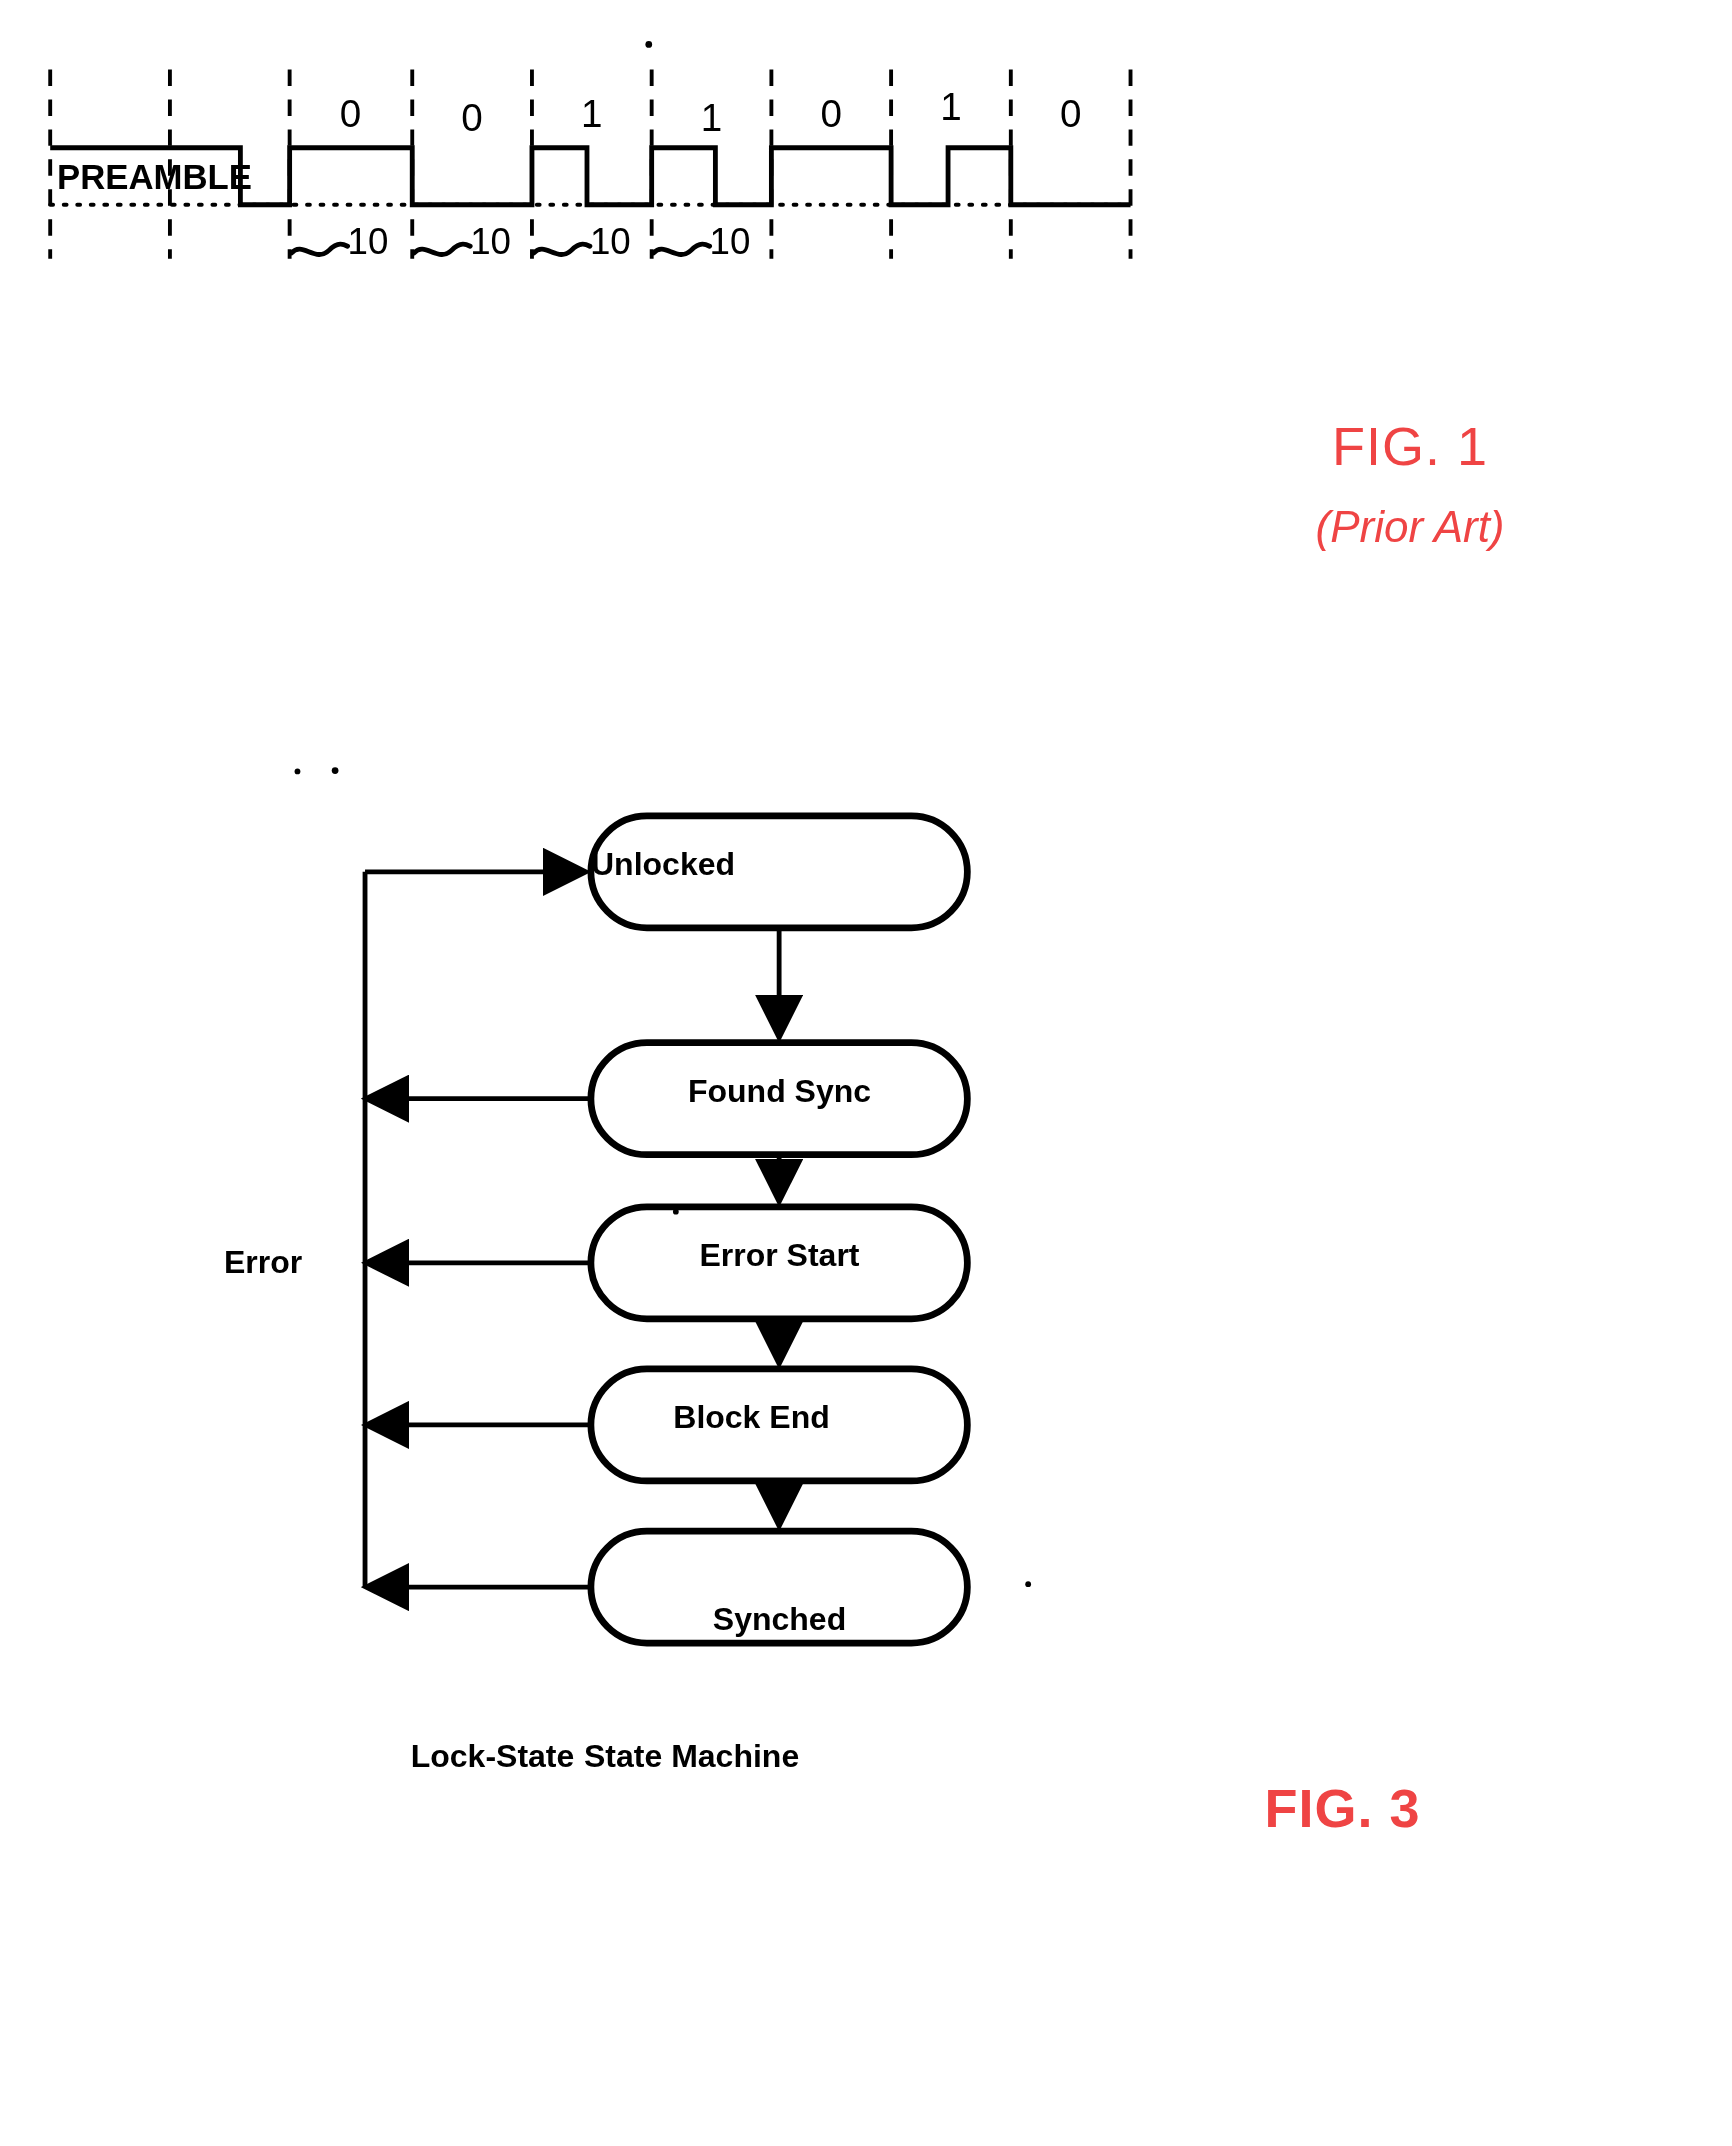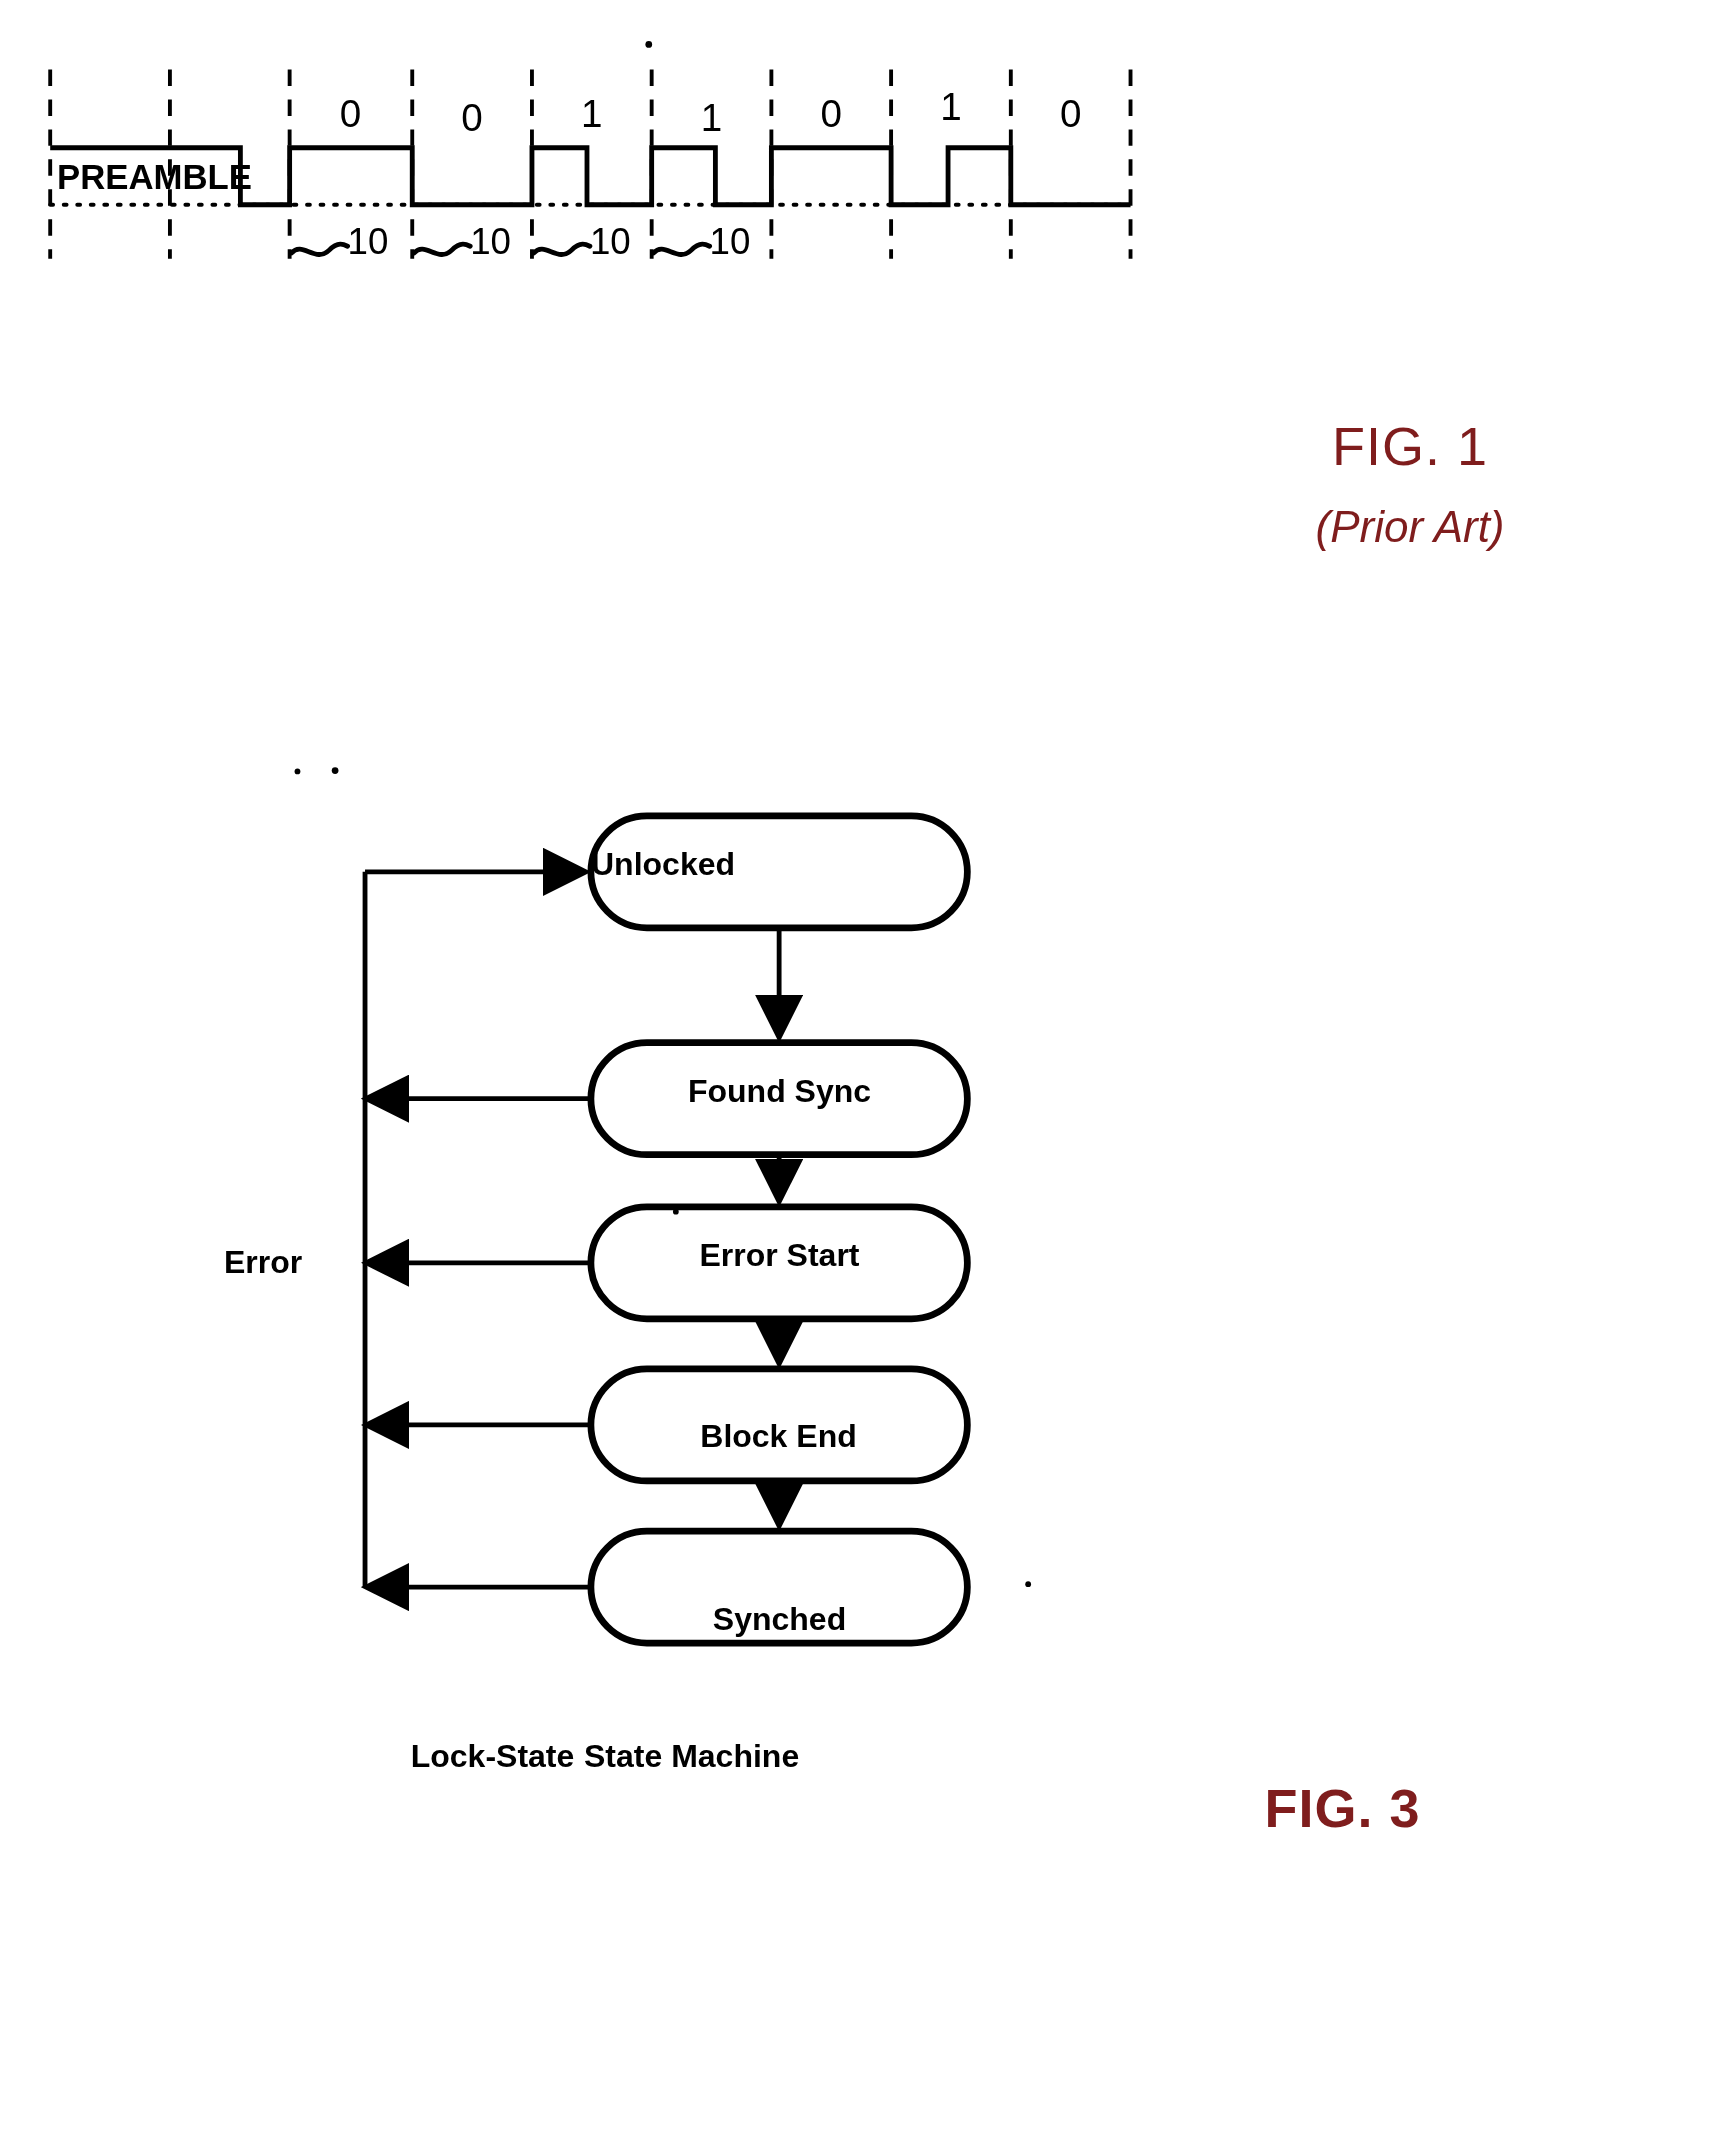--- a/index.html
+++ b/index.html
@@ -7,21 +7,21 @@
     width:1732px;height:2146px;position:relative;overflow:hidden;
     font-family:"Liberation Sans", sans-serif;color:#000;
   }
   .fig{position:absolute;}
 
   
   #fig1{left:0;top:0;width:1732px;height:618px;}
   #fig1 svg{display:block;}
 
   .caption{
-    position:absolute;text-align:center;color:#7f1d1d;
+    position:absolute;text-align:center;color:#ef4444;
     font-family:"Liberation Sans", sans-serif;
   }
   #fig1-caption{left:1207px;top:415px;width:406px;font-size:54px;letter-spacing:1px;}
   #fig1-subcaption{left:1207px;top:502px;width:406px;font-size:44px;font-style:italic;}
   #fig3-caption{left:1159px;top:1777px;width:367px;font-size:54px;letter-spacing:1px;font-weight:bold;}
 
   
   #fig3{left:0;top:618px;width:1732px;height:1528px;}
   #fig3 svg{display:block;}
 
@@ -152,21 +152,21 @@
     <circle cx="308" cy="159" r="3" fill="#000"></circle>
     <circle cx="347" cy="158" r="3.5" fill="#000"></circle>
     <circle cx="700" cy="615" r="3" fill="#000"></circle>
     <circle cx="1065" cy="1001" r="3" fill="#000"></circle>
   </svg>
 </div>
 
 <div class="sm-label" style="left:591px;top:846px;width:377px;">Unlocked</div>
 <div class="sm-label" style="left:591px;top:1073px;width:377px;text-align:center;">Found Sync</div>
 <div class="sm-label" style="left:591px;top:1237px;width:377px;text-align:center;">Error Start</div>
-<div class="sm-label" style="left:590px;top:1399px;width:377px;text-align:center;margin-top:19px;">Block End</div>
+<div class="sm-label" style="left:563px;top:1399px;width:377px;text-align:center;">Block End</div>
 <div class="sm-label" style="left:591px;top:1561px;width:377px;text-align:center;margin-top:40px;">Synched</div>
 
 <div class="sm-label" style="left:224px;top:1244px;">Error</div>
 
 <div class="sm-label" style="left:362px;top:1738px;width:261px;text-align:center;">Lock-State</div>
 <div class="sm-label" style="left:584px;top:1738px;width:357px;text-align:left;">State Machine</div>
 
 <div class="caption" id="fig3-caption">FIG. 3</div>
 
 

